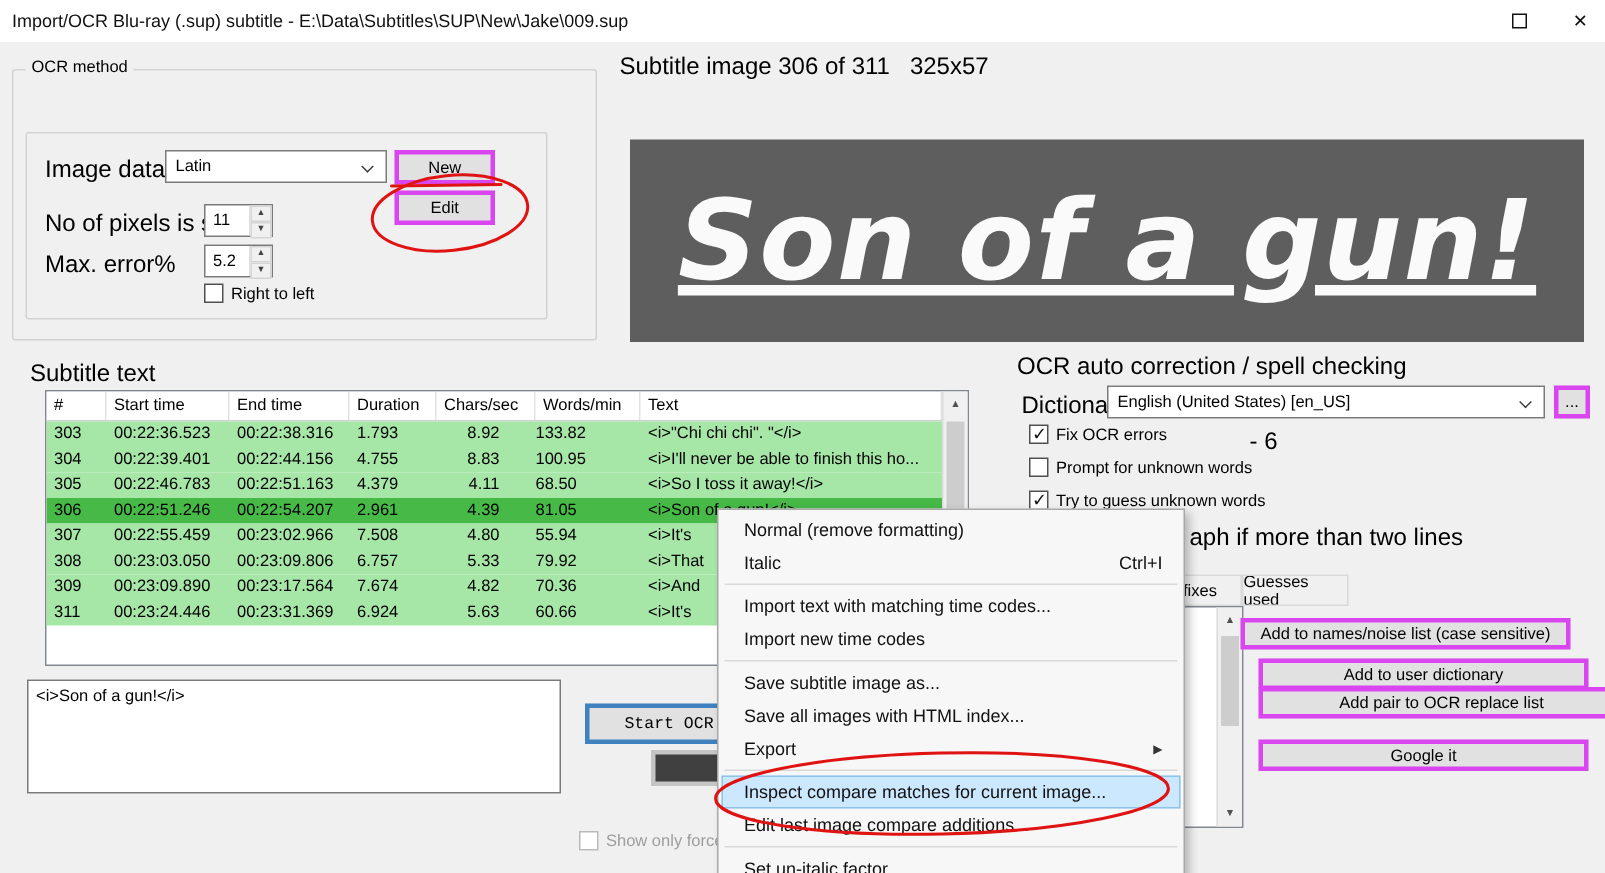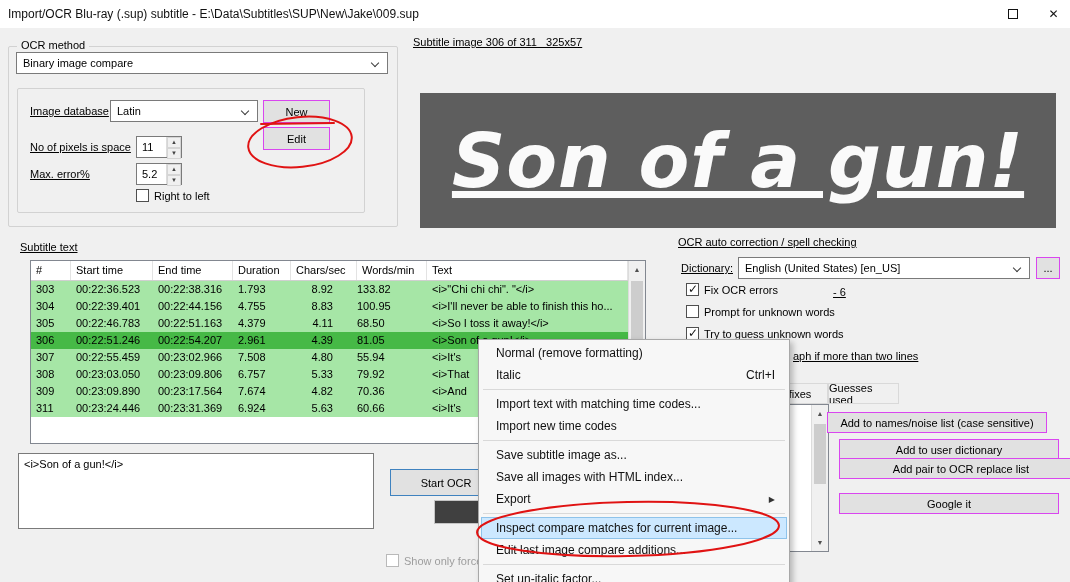--- a/index.html
+++ b/index.html
@@ -7,27 +7,27 @@
   body { font-family: "Liberation Sans", "DejaVu Sans", sans-serif; }
   #app { position:relative; width:1070px; height:582px; background:#f0f0f0; overflow:hidden; }
 
   
   .titlebar { position:absolute; left:0; top:0; width:1070px; height:28px; background:#ffffff; }
   .title { position:absolute; left:8px; top:7px; font-size:12px; color:#111; }
   .capbtn { position:absolute; top:0; width:45px; height:28px; display:flex; align-items:center; justify-content:center; font-size:12px; color:#111; }
   .maxbox { display:inline-block; width:10px; height:10px; border:1px solid #111; }
 
   
-  .lbl { position:absolute; font-size:11px; color:#000; white-space:pre;text-decoration:underline; }
+  .lbl { position:absolute; font-size:16px; color:#000; white-space:pre; }
   .group { position:absolute; border:1px solid #d2d2d2; border-radius:2px; }
   .glabel { position:absolute; top:-8px; left:8px; background:#f0f0f0; padding:0 4px; font-size:11px; }
   .combo { position:absolute; background:#fff; border:1px solid #7a7a7a; font-size:11px; display:flex; align-items:center; padding:0 22px 0 6px; overflow:hidden; white-space:nowrap; }
   .chev { position:absolute; right:9px; top:7px; width:6px; height:6px; border-right:1px solid #3c3c3c; border-bottom:1px solid #3c3c3c; transform:rotate(45deg); }
-  .btn { position:absolute; background:#e1e1e1; border:1px solid #d946ef; font-size:11px; font-family:inherit; color:#000; display:flex; align-items:center; justify-content:center; overflow:hidden; white-space:nowrap; }
-  .btn.primary { border-color:#3f82bf; }
+  .btn { position:absolute; background:#e1e1e1; border:3px solid #d946ef; font-size:11px; font-family:inherit; color:#000; display:flex; align-items:center; justify-content:center; overflow:hidden; white-space:nowrap; }
+  .btn.primary { border-color:#3f82bf;font-family:Liberation Mono, monospace; }
   .btn.disabled { color:#9d9d9d; border-color:#c5c5c5; background:#404040;margin-left:44px; }
   .spinner { position:absolute; background:#fff; border:1px solid #7a7a7a; display:flex; }
   .spin-value { flex:1; font-size:11px; padding:4px 0 0 5px; }
   .spin-btns { width:15px; display:flex; flex-direction:column; border-left:1px solid #dcdcdc; }
   .spin-btn { flex:1; font-size:6px; line-height:9px; text-align:center; color:#444; background:#f0f0f0; border:1px solid #d5d5d5; }
   .checkrow { position:absolute; display:flex; align-items:center; gap:5px; font-size:11px; white-space:nowrap; }
   .cb { display:inline-block; width:13px; height:13px; background:#fff; border:1px solid #4f4f4f; position:relative; flex:0 0 13px; }
   .cb.checked::after { content:"✓"; position:absolute; left:1px; top:-2px; font-size:12px; font-weight:bold; color:#111; }
   .cb.disabled { border-color:#b9b9b9; }
   .checkrow.dim { color:#9d9d9d; }
@@ -80,24 +80,20 @@
     <div class="capbtn" style="left:990px">
       <span class="maxbox"></span>
     </div>
     <div class="capbtn" style="left:1037px;width:33px">
       <span>✕</span>
     </div>
   </div>
 
   <div class="group" style="left:8px;top:46px;width:390px;height:181px">
     <span class="glabel">OCR method</span>
-  </div>
-  <div class="combo" style="left:16px;top:52px;width:372px;height:22px">
-    <span>Binary image compare</span>
-    <span class="chev"></span>
   </div>
 
   <div class="group" style="left:17px;top:88px;width:348px;height:125px"></div>
   <span class="lbl" style="left:30px;top:105px">Image database</span>
   <div class="combo" style="left:110px;top:100px;width:148px;height:22px">
     <span>Latin</span>
     <span class="chev"></span>
   </div>
   <button class="btn" style="left:263px;top:100px;width:67px;height:23px">New</button>
   <button class="btn" style="left:263px;top:127px;width:67px;height:23px">Edit</button>

